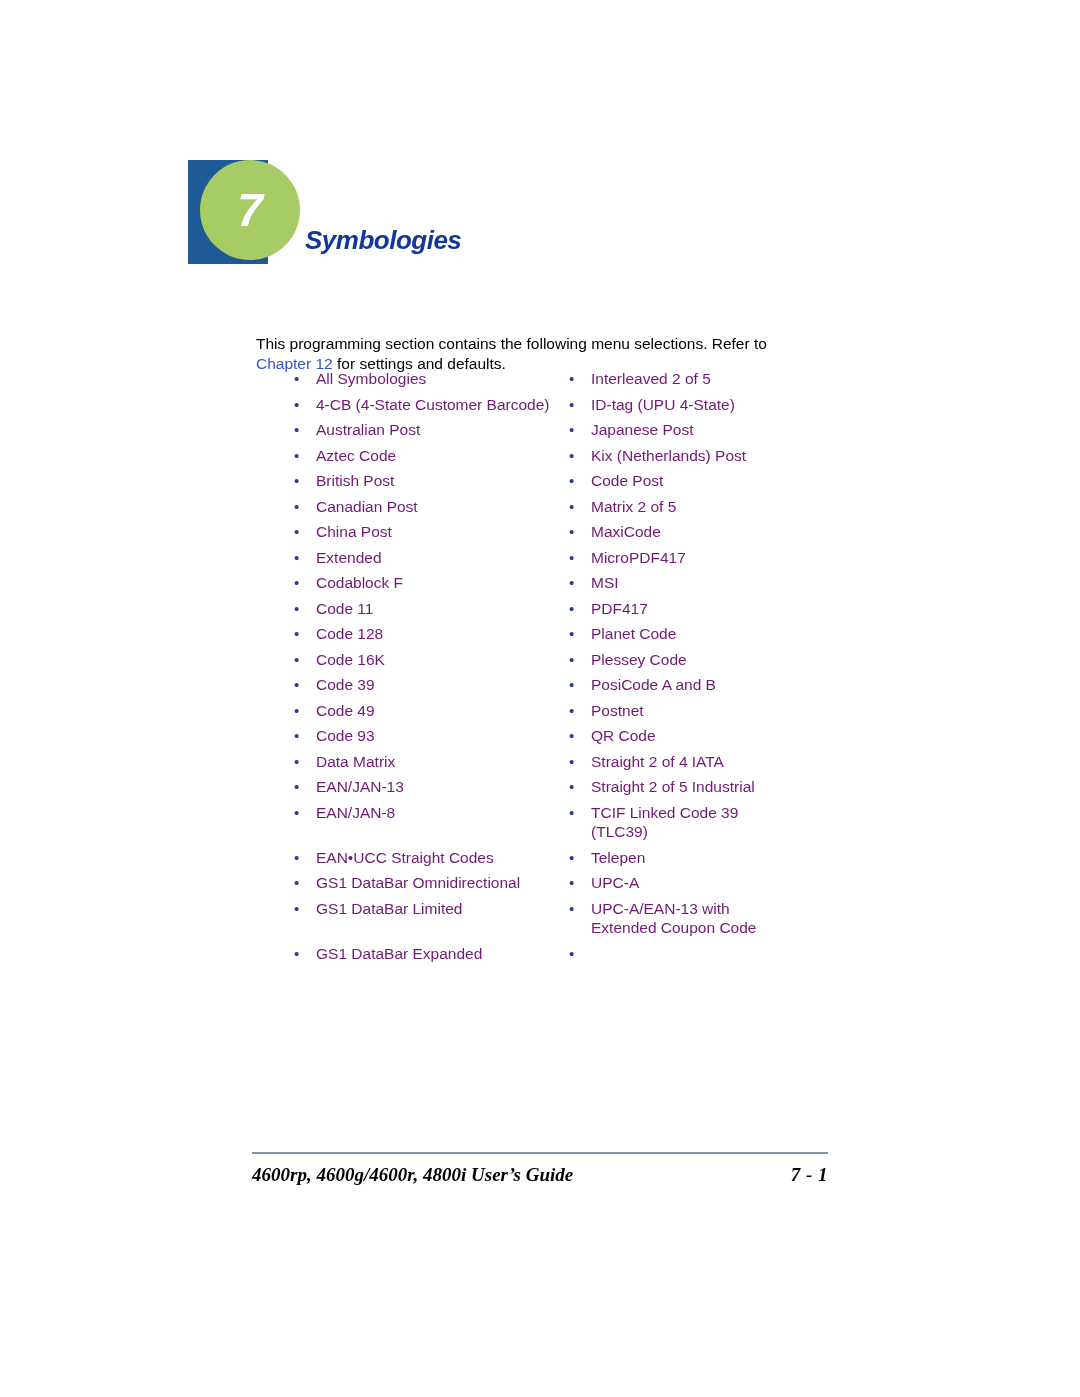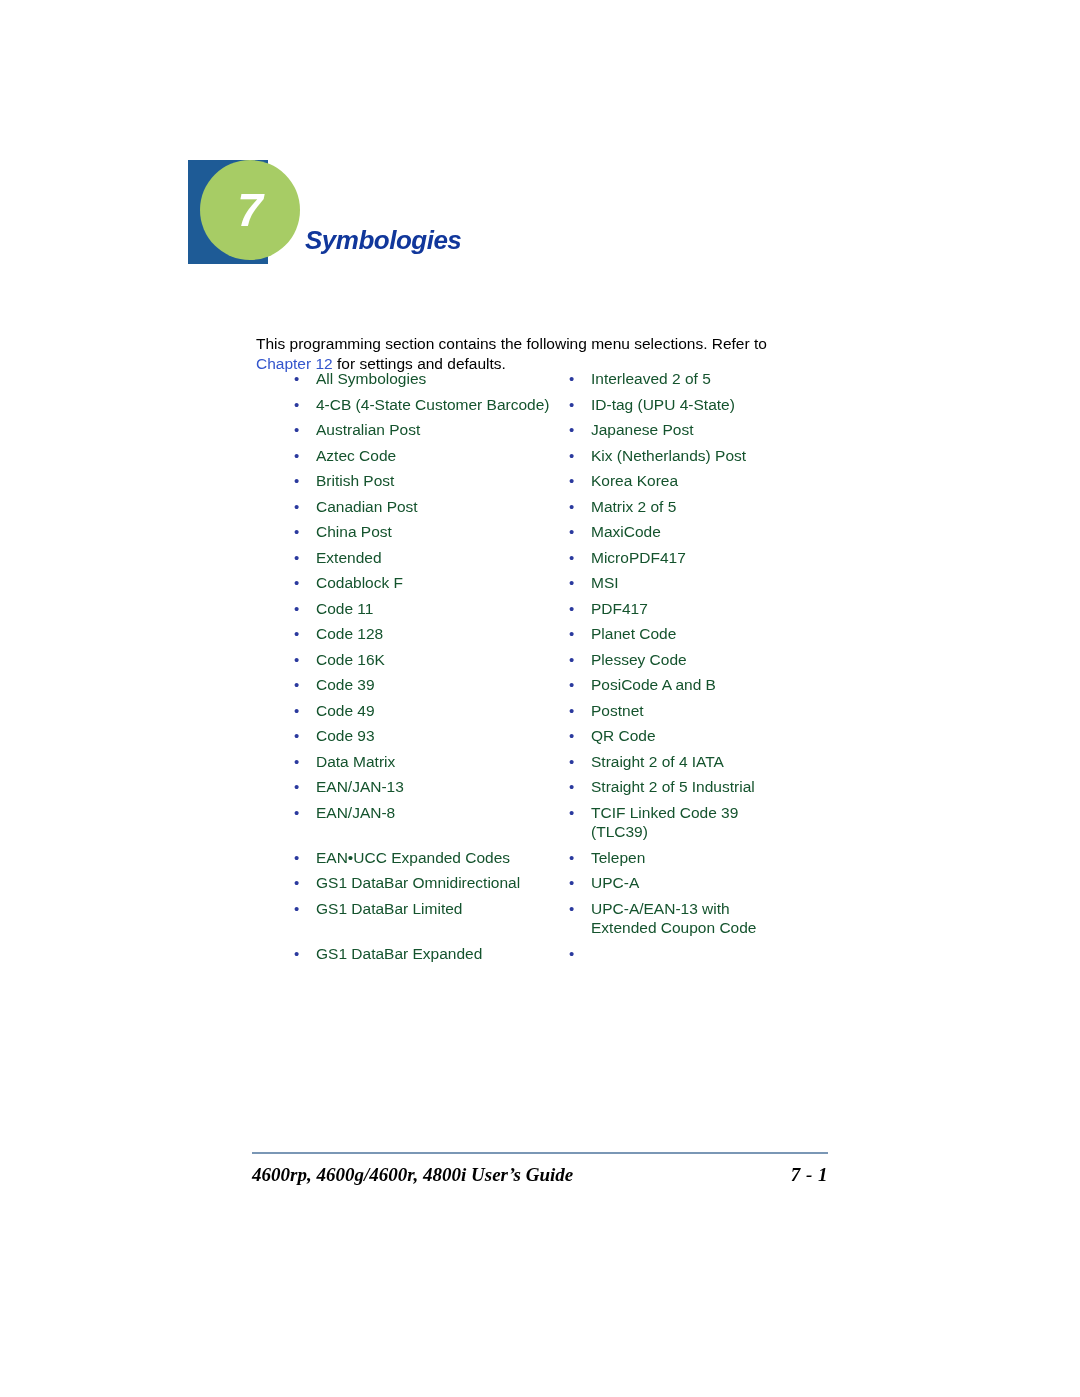--- a/index.html
+++ b/index.html
@@ -106,21 +106,21 @@
   }
   .sym-bullet {
     flex: 0 0 auto;
     width: 22px;
     color: #2B3A9E;
     font-size: 15px;
     line-height: 19.5px;
   }
   .sym-label {
     flex: 1 1 auto;
-    color: #14532d;
+    color: #701a75;
   }
   .sym-item.empty .sym-label { min-height: 19.5px; }
 
   
   #footer-rule {
     position: absolute;
     left: 252px;
     top: 1152px;
     width: 576px;
     height: 2px;
@@ -218,21 +218,21 @@
       <tr>
         <td class="col-left">
           <div class="sym-item">
             <span class="sym-bullet">•</span>
             <span class="sym-label">British Post</span>
           </div>
         </td>
         <td class="col-right">
           <div class="sym-item">
             <span class="sym-bullet">•</span>
-            <span class="sym-label">Korea Korea</span>
+            <span class="sym-label">Code Post</span>
           </div>
         </td>
       </tr>
       <tr>
         <td class="col-left">
           <div class="sym-item">
             <span class="sym-bullet">•</span>
             <span class="sym-label">Canadian Post</span>
           </div>
         </td>
@@ -408,21 +408,21 @@
           <div class="sym-item">
             <span class="sym-bullet">•</span>
             <span class="sym-label">TCIF Linked Code 39 (TLC39)</span>
           </div>
         </td>
       </tr>
       <tr>
         <td class="col-left">
           <div class="sym-item">
             <span class="sym-bullet">•</span>
-            <span class="sym-label">EAN•UCC Expanded Codes</span>
+            <span class="sym-label">EAN•UCC Straight Codes</span>
           </div>
         </td>
         <td class="col-right">
           <div class="sym-item">
             <span class="sym-bullet">•</span>
             <span class="sym-label">Telepen</span>
           </div>
         </td>
       </tr>
       <tr>

